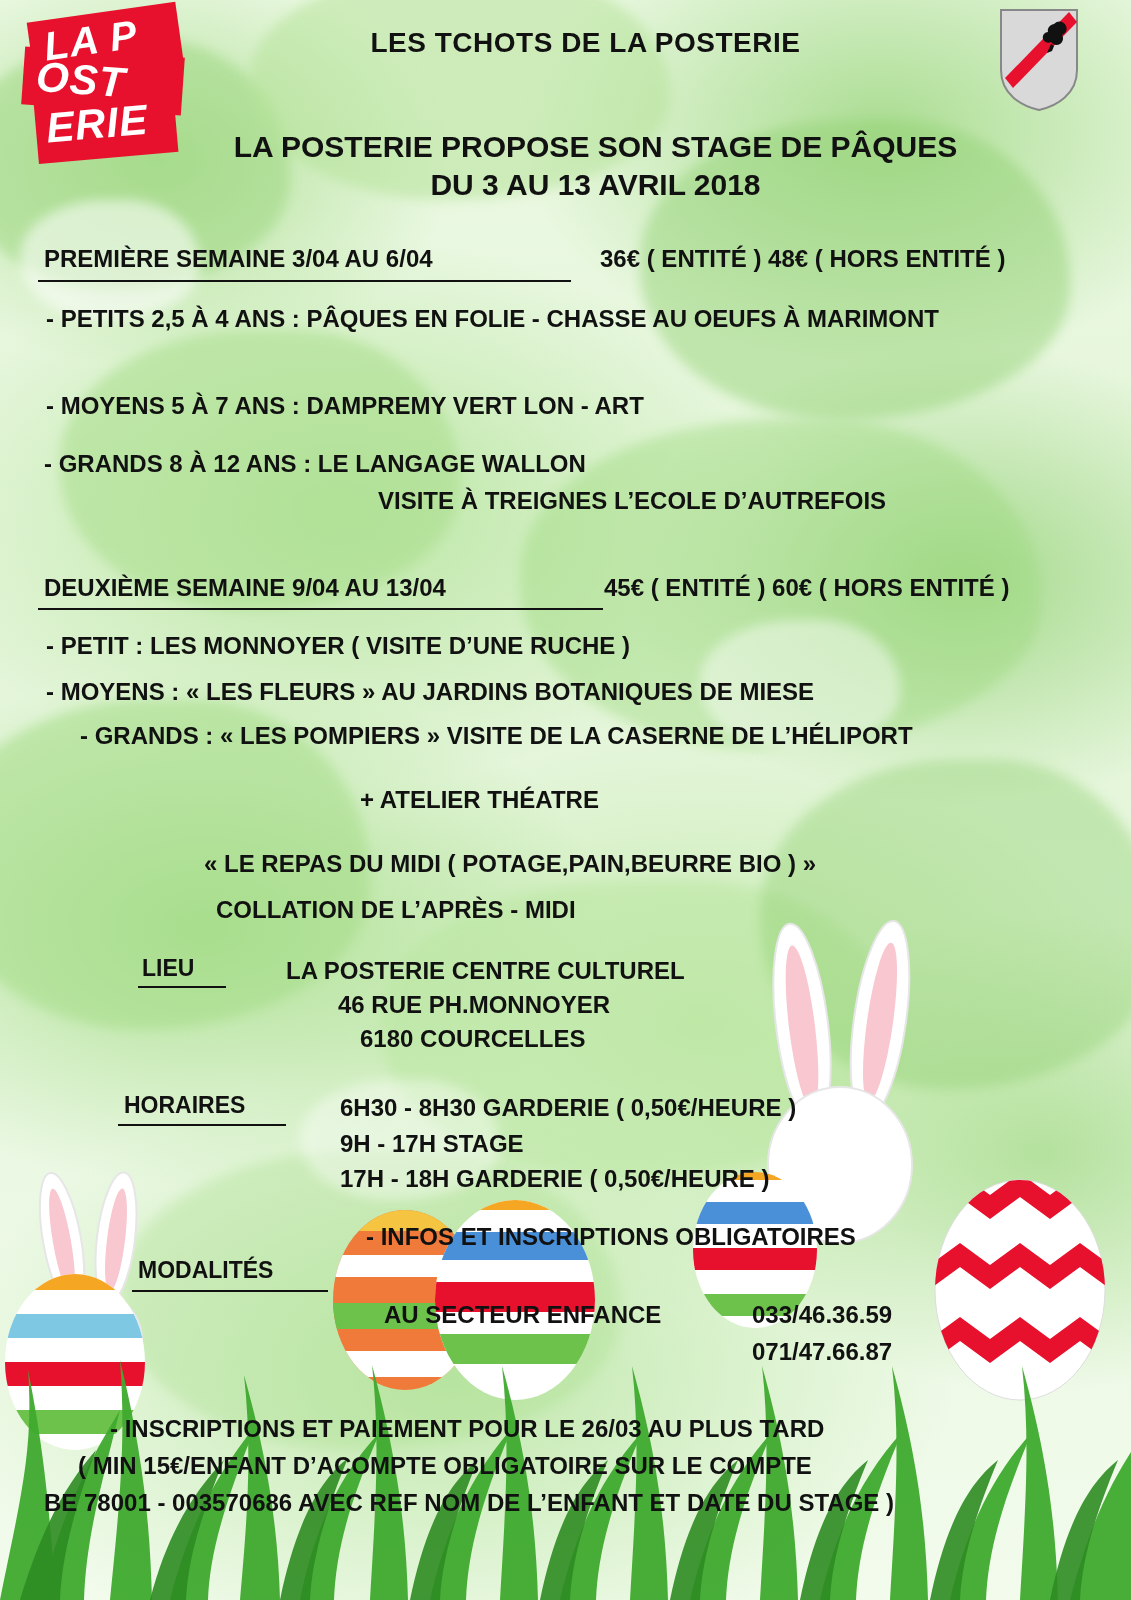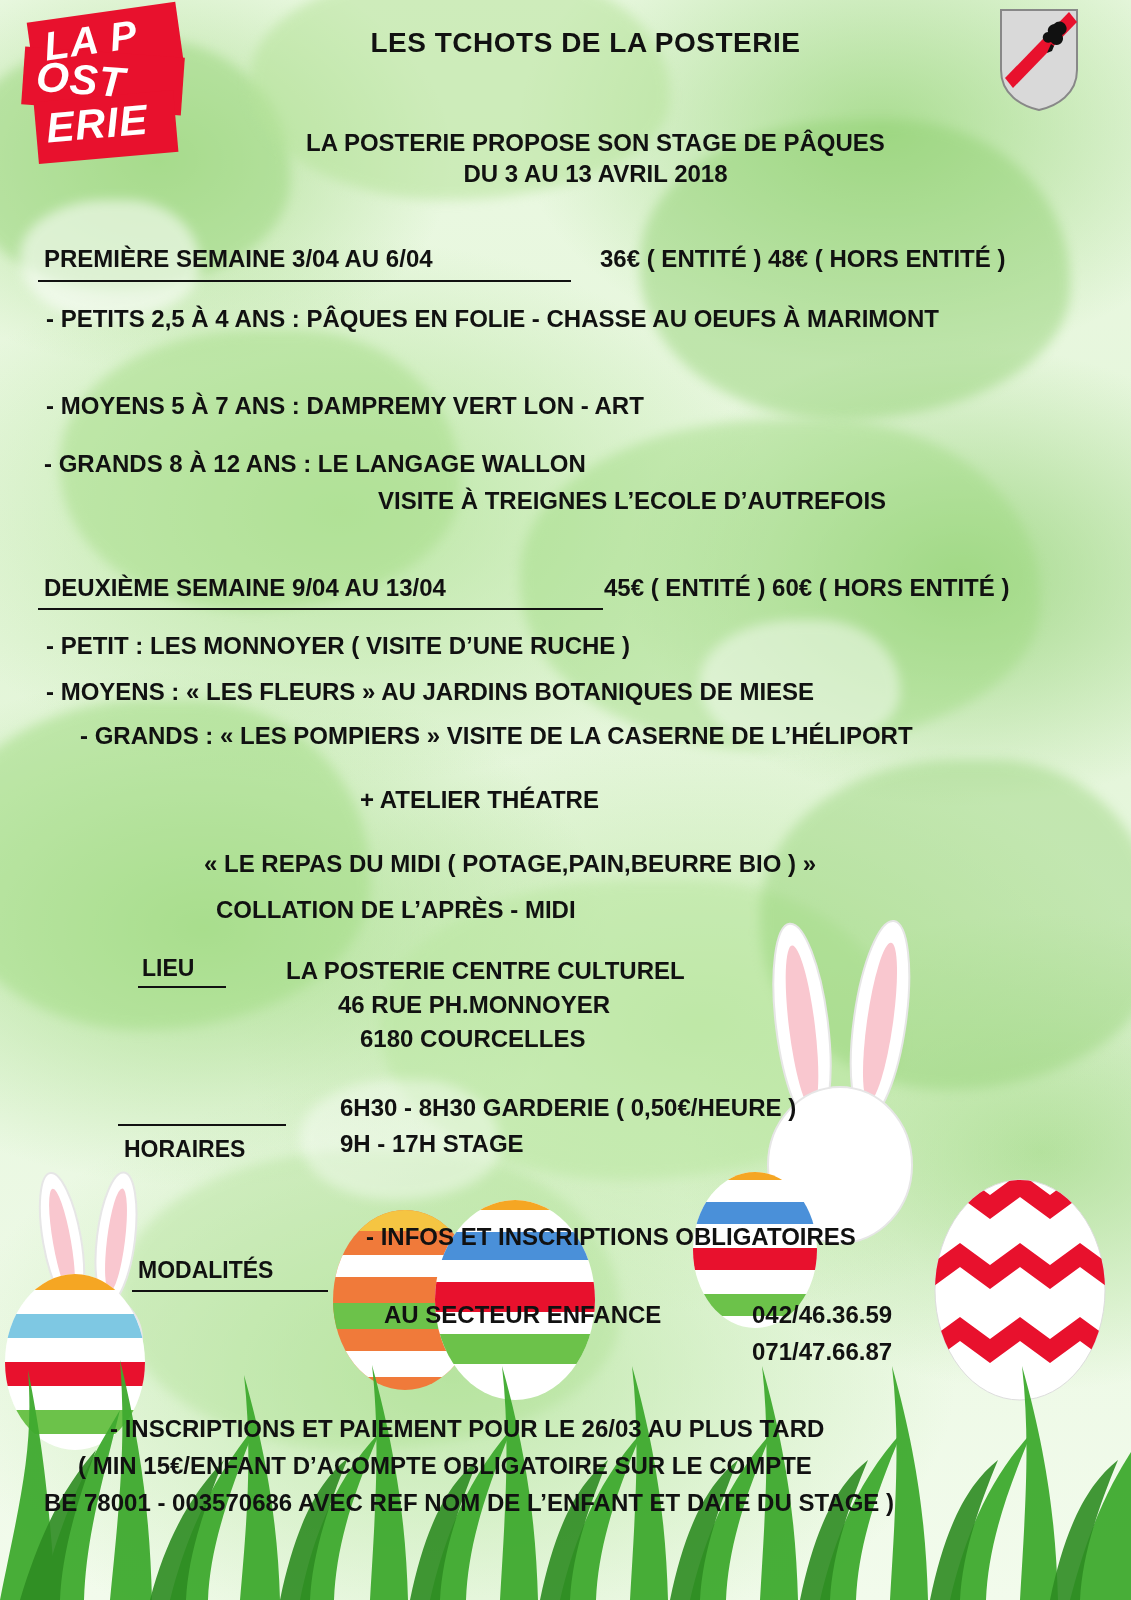--- a/index.html
+++ b/index.html
@@ -103,21 +103,21 @@
     font-size: 28px;
     font-weight: bold;
     letter-spacing: .5px;
     padding-left: 40px;
   }
   .title-sub {
     position: absolute;
     left: 0; right: 0;
     top: 128px;
     text-align: center;
-    font-size: 24px;
+    font-size: 30px;
     font-weight: bold;
     line-height: 1.28;
     padding-left: 60px;
   }
 
   .line {
     position: absolute;
     font-weight: bold;
     white-space: nowrap;
   }
@@ -147,21 +147,21 @@
   .atelier { left: 360px; top: 786px; font-size: 24px; }
   .repas1  { left: 204px; top: 850px; font-size: 24px; }
   .repas2  { left: 216px; top: 896px; font-size: 24px; }
 
   .lbl-lieu      { left: 142px; top: 955px; font-size: 23px; }
   .ul-lieu       { left: 138px; top: 986px; width: 88px; }
   .lieu1 { left: 286px; top: 957px; font-size: 24px; }
   .lieu2 { left: 338px; top: 991px; font-size: 24px; }
   .lieu3 { left: 360px; top: 1025px; font-size: 24px; }
 
-  .lbl-horaires  { left: 124px; top: 1092px; font-size: 23px; margin-top: 44px; }
+  .lbl-horaires  { left: 124px; top: 1092px; font-size: 23px; }
   .ul-horaires   { left: 118px; top: 1124px; width: 168px; }
   .hor1 { left: 340px; top: 1094px; font-size: 24px; }
   .hor2 { left: 340px; top: 1130px; font-size: 24px; }
   .hor3 { left: 340px; top: 1165px; font-size: 24px; }
 
   .lbl-modal     { left: 138px; top: 1257px; font-size: 23px; }
   .ul-modal      { left: 132px; top: 1290px; width: 196px; }
   .mod1 { left: 366px; top: 1223px; font-size: 24px; }
   .mod2 { left: 384px; top: 1301px; font-size: 24px; }
   .mod2b{ left: 752px; top: 1301px; font-size: 24px; }
@@ -378,26 +378,27 @@
     <div class="line lbl-lieu">LIEU</div>
     <div class="hdr-underline ul-lieu"></div>
     <div class="line lieu1">LA POSTERIE CENTRE CULTUREL</div>
     <div class="line lieu2">46 RUE PH.MONNOYER</div>
     <div class="line lieu3">6180 COURCELLES</div>
 
     <div class="line lbl-horaires">HORAIRES</div>
     <div class="hdr-underline ul-horaires"></div>
     <div class="line hor1">6H30 - 8H30 GARDERIE ( 0,50€/HEURE )</div>
     <div class="line hor2">9H - 17H STAGE</div>
+    <div class="line hor3">17H - 18H GARDERIE ( 0,50€/HEURE )</div>
 
     <div class="line lbl-modal">MODALITÉS</div>
     <div class="hdr-underline ul-modal"></div>
     <div class="line mod1">- INFOS ET INSCRIPTIONS OBLIGATOIRES</div>
     <div class="line mod2">AU SECTEUR ENFANCE</div>
-    <div class="line mod2b">042/46.36.59</div>
+    <div class="line mod2b">033/46.36.59</div>
     <div class="line mod3">071/47.66.87</div>
 
     <div class="line foot1">- INSCRIPTIONS ET PAIEMENT POUR LE 26/03 AU PLUS TARD</div>
     <div class="line foot2">( MIN 15€/ENFANT D’ACOMPTE OBLIGATOIRE SUR LE COMPTE</div>
     <div class="line foot3">BE 78001 - 003570686 AVEC REF NOM DE L’ENFANT ET DATE DU STAGE )</div>
 
   </div>
 </div>
 
 </body></html>

